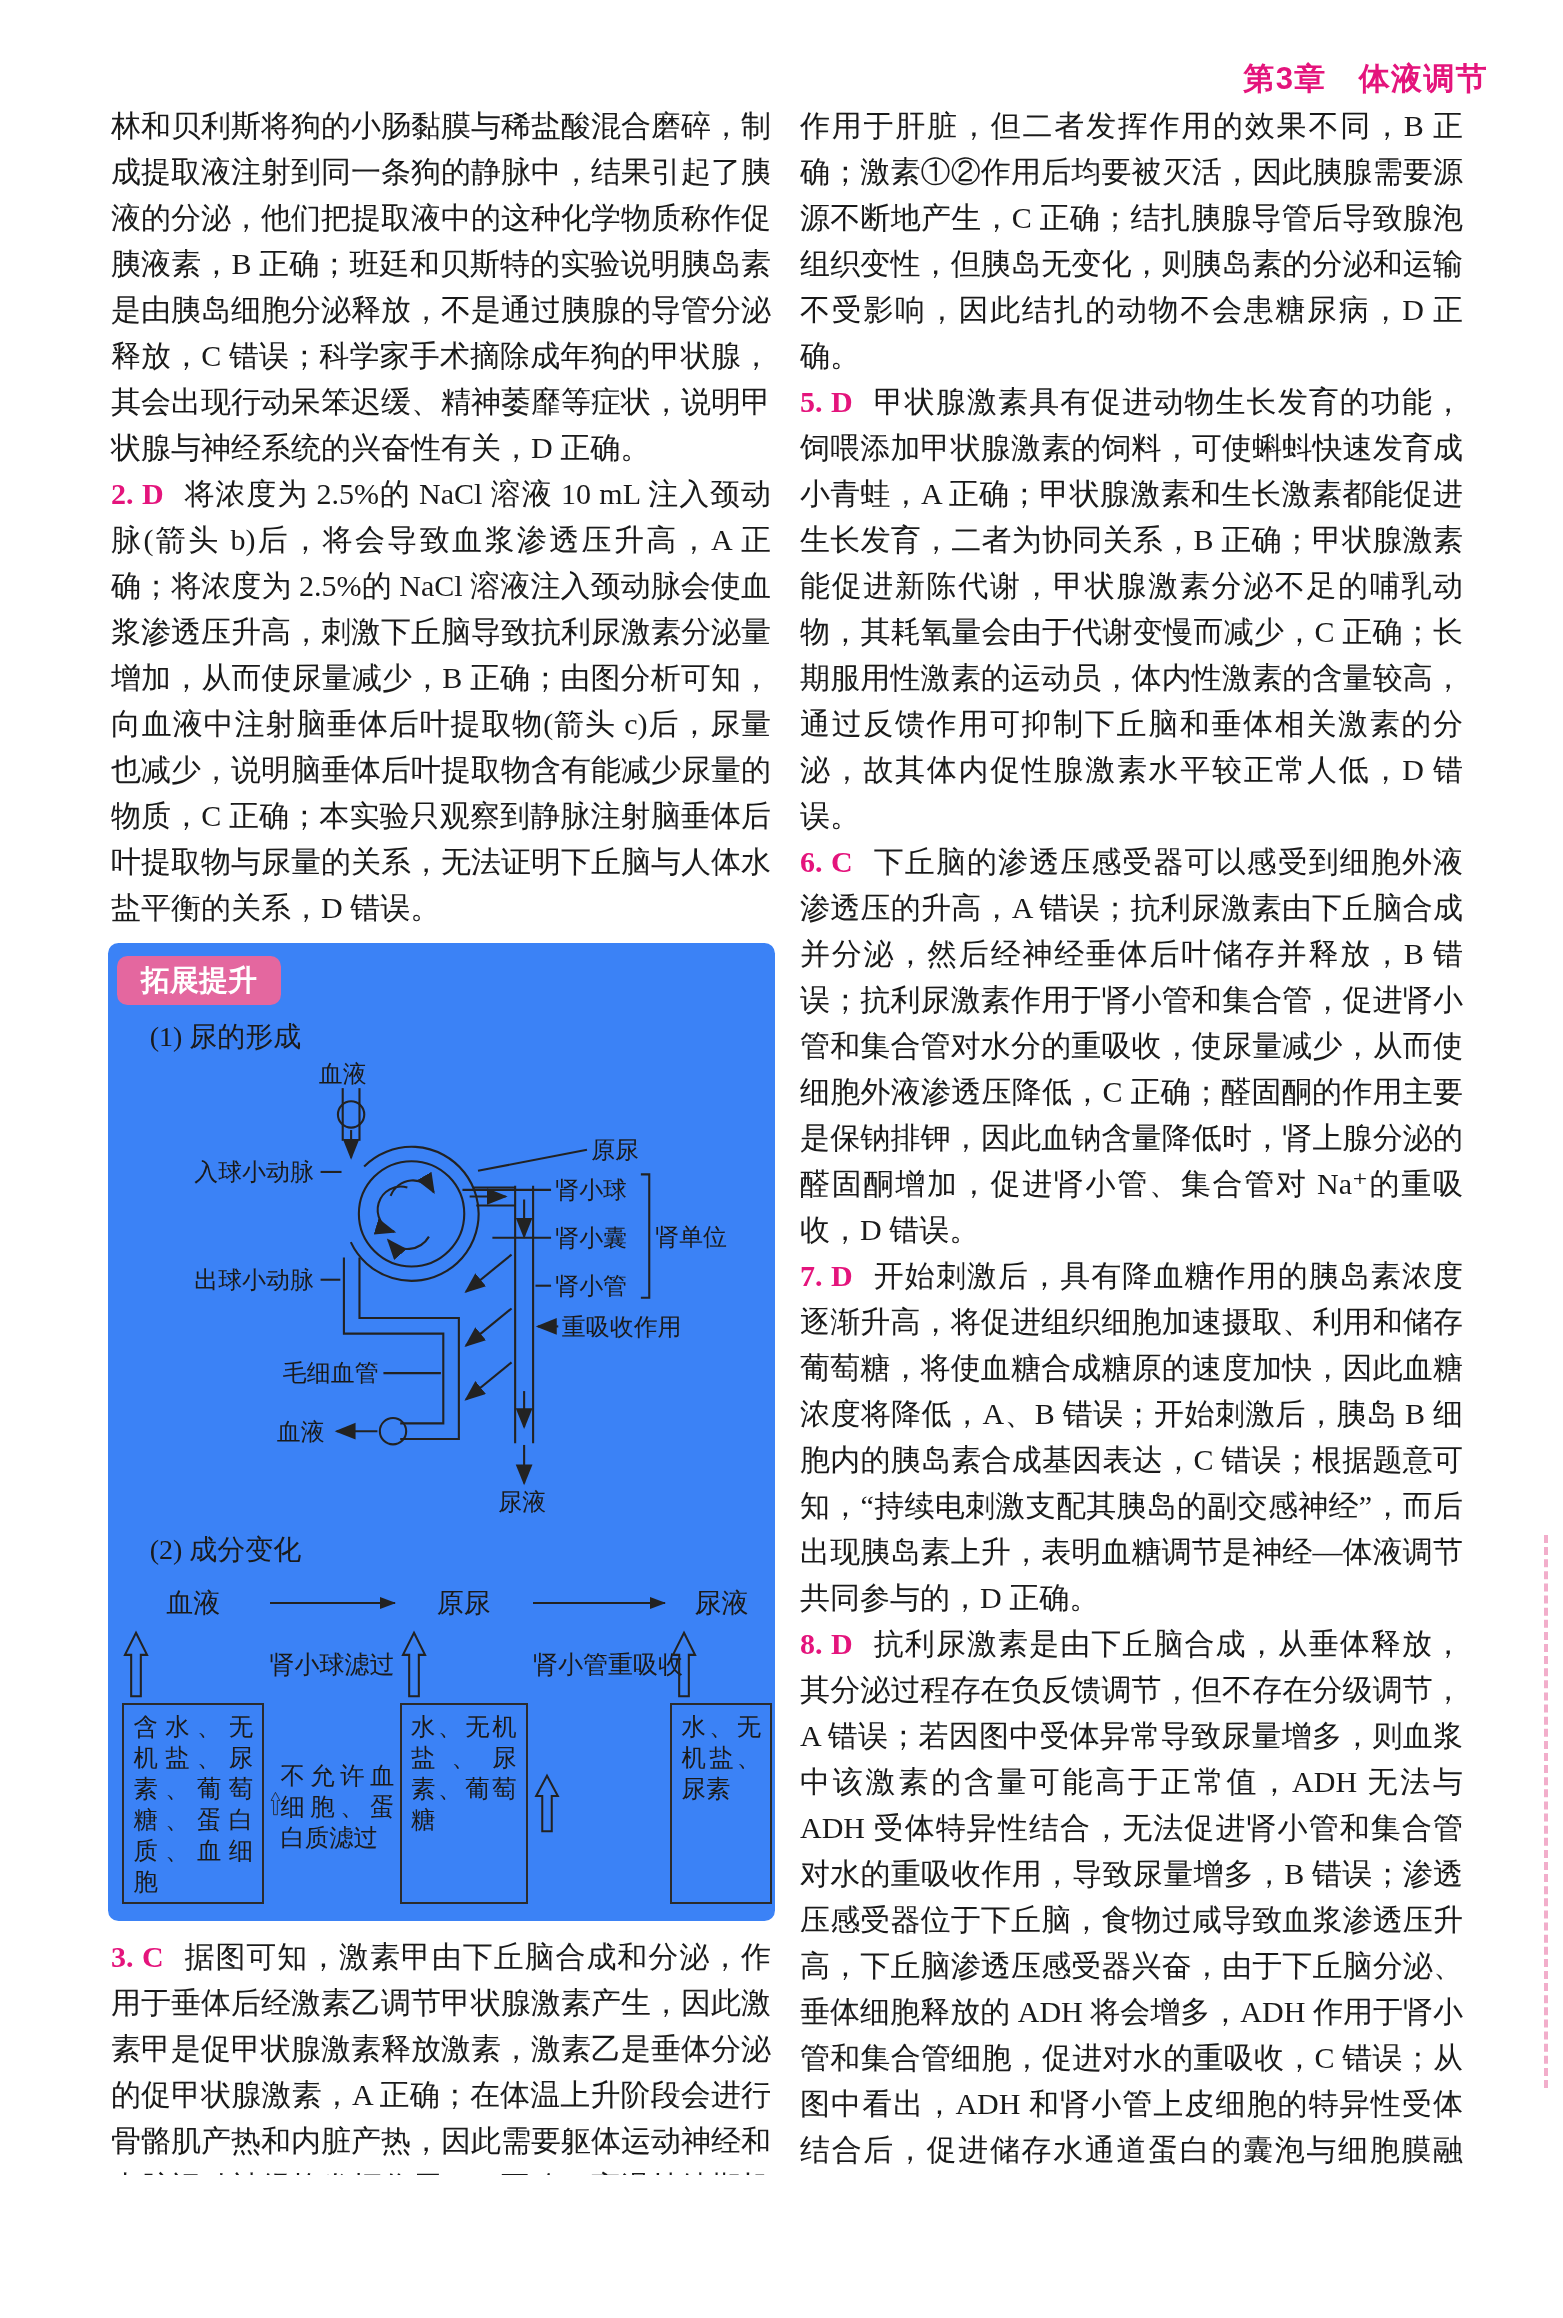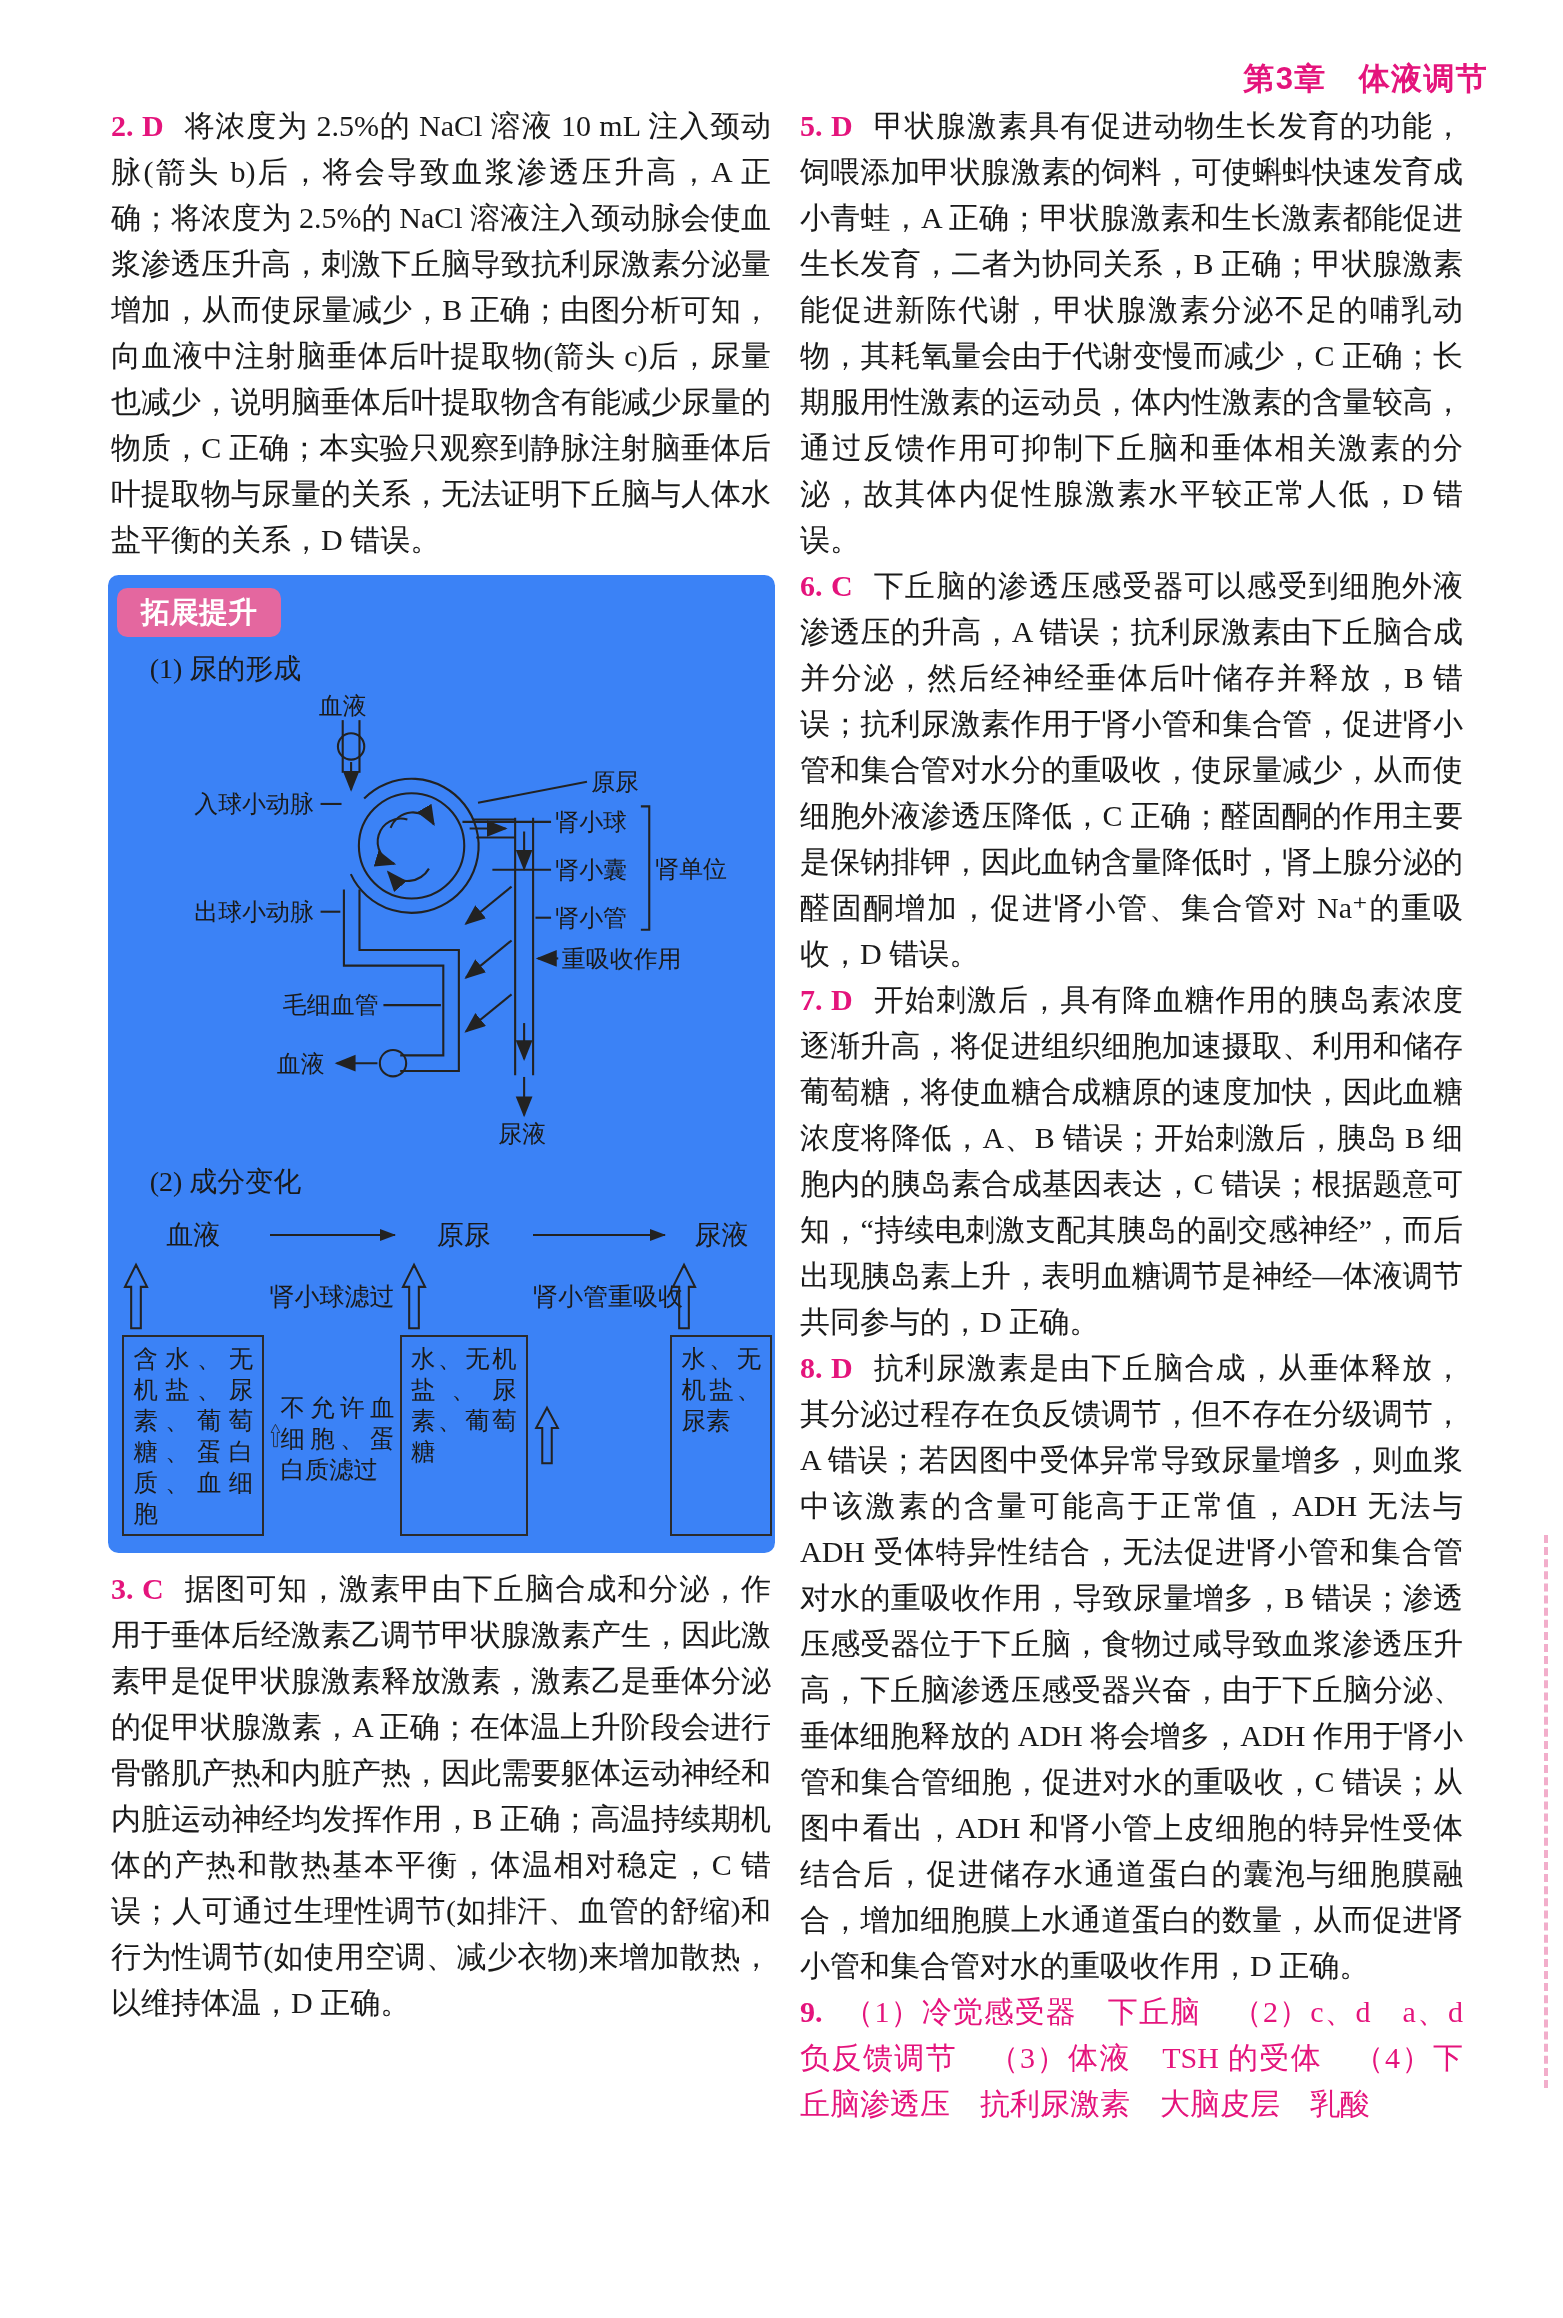--- a/index.html
+++ b/index.html
@@ -41,20 +41,21 @@
         font-weight:700;font-size:30px;border-radius:18.4px;padding:5.3px 25px;line-height:37px;}
 </style>
 </head>
 <body>
 
 <div class="page">
 
   <div class="header">第3章　体液调节</div>
 
   <div class="col col-left">
+    <p class="ans">林和贝利斯将狗的小肠黏膜与稀盐酸混合磨碎，制成提取液注射到同一条狗的静脉中，结果引起了胰液的分泌，他们把提取液中的这种化学物质称作促胰液素，B 正确；班廷和贝斯特的实验说明胰岛素是由胰岛细胞分泌释放，不是通过胰腺的导管分泌释放，C 错误；科学家手术摘除成年狗的甲状腺，其会出现行动呆笨迟缓、精神萎靡等症状，说明甲状腺与神经系统的兴奋性有关，D 正确。</p>
 
     <p class="ans"><span class="lead">2. D</span><span>将浓度为 2.5%的 NaCl 溶液 10 mL 注入颈动脉(箭头 b)后，将会导致血浆渗透压升高，A 正确；将浓度为 2.5%的 NaCl 溶液注入颈动脉会使血浆渗透压升高，刺激下丘脑导致抗利尿激素分泌量增加，从而使尿量减少，B 正确；由图分析可知，向血液中注射脑垂体后叶提取物(箭头 c)后，尿量也减少，说明脑垂体后叶提取物含有能减少尿量的物质，C 正确；本实验只观察到静脉注射脑垂体后叶提取物与尿量的关系，无法证明下丘脑与人体水盐平衡的关系，D 错误。</span></p>
 
     <div class="expbox">
       <div class="tab">拓展提升</div>
       <div class="sec-title">(1) 尿的形成</div>
 
       
       <svg class="dgram" width="659" height="461" viewBox="0 0 1010 770" preserveAspectRatio="xMidYMin meet">
         <defs>
@@ -167,20 +168,21 @@
         </div>
         <div class="fbox r3">水、无机盐、尿素</div>
       </div>
     </div>
 
     <p class="ans"><span class="lead">3. C</span><span>据图可知，激素甲由下丘脑合成和分泌，作用于垂体后经激素乙调节甲状腺激素产生，因此激素甲是促甲状腺激素释放激素，激素乙是垂体分泌的促甲状腺激素，A 正确；在体温上升阶段会进行骨骼肌产热和内脏产热，因此需要躯体运动神经和内脏运动神经均发挥作用，B 正确；高温持续期机体的产热和散热基本平衡，体温相对稳定，C 错误；人可通过生理性调节(如排汗、血管的舒缩)和行为性调节(如使用空调、减少衣物)来增加散热，以维持体温，D 正确。</span></p>
 
   </div>
 
   <div class="col col-right">
+    <p class="ans">作用于肝脏，但二者发挥作用的效果不同，B 正确；激素①②作用后均要被灭活，因此胰腺需要源源不断地产生，C 正确；结扎胰腺导管后导致腺泡组织变性，但胰岛无变化，则胰岛素的分泌和运输不受影响，因此结扎的动物不会患糖尿病，D 正确。</p>
 
     <p class="ans"><span class="lead">5. D</span><span>甲状腺激素具有促进动物生长发育的功能，饲喂添加甲状腺激素的饲料，可使蝌蚪快速发育成小青蛙，A 正确；甲状腺激素和生长激素都能促进生长发育，二者为协同关系，B 正确；甲状腺激素能促进新陈代谢，甲状腺激素分泌不足的哺乳动物，其耗氧量会由于代谢变慢而减少，C 正确；长期服用性激素的运动员，体内性激素的含量较高，通过反馈作用可抑制下丘脑和垂体相关激素的分泌，故其体内促性腺激素水平较正常人低，D 错误。</span></p>
 
     <p class="ans"><span class="lead">6. C</span><span>下丘脑的渗透压感受器可以感受到细胞外液渗透压的升高，A 错误；抗利尿激素由下丘脑合成并分泌，然后经神经垂体后叶储存并释放，B 错误；抗利尿激素作用于肾小管和集合管，促进肾小管和集合管对水分的重吸收，使尿量减少，从而使细胞外液渗透压降低，C 正确；醛固酮的作用主要是保钠排钾，因此血钠含量降低时，肾上腺分泌的醛固酮增加，促进肾小管、集合管对 Na⁺的重吸收，D 错误。</span></p>
 
     <p class="ans"><span class="lead">7. D</span><span>开始刺激后，具有降血糖作用的胰岛素浓度逐渐升高，将促进组织细胞加速摄取、利用和储存葡萄糖，将使血糖合成糖原的速度加快，因此血糖浓度将降低，A、B 错误；开始刺激后，胰岛 B 细胞内的胰岛素合成基因表达，C 错误；根据题意可知，“持续电刺激支配其胰岛的副交感神经”，而后出现胰岛素上升，表明血糖调节是神经—体液调节共同参与的，D 正确。</span></p>
 
     <p class="ans"><span class="lead">8. D</span><span>抗利尿激素是由下丘脑合成，从垂体释放，其分泌过程存在负反馈调节，但不存在分级调节，A 错误；若因图中受体异常导致尿量增多，则血浆中该激素的含量可能高于正常值，ADH 无法与 ADH 受体特异性结合，无法促进肾小管和集合管对水的重吸收作用，导致尿量增多，B 错误；渗透压感受器位于下丘脑，食物过咸导致血浆渗透压升高，下丘脑渗透压感受器兴奋，由于下丘脑分泌、垂体细胞释放的 ADH 将会增多，ADH 作用于肾小管和集合管细胞，促进对水的重吸收，C 错误；从图中看出，ADH 和肾小管上皮细胞的特异性受体结合后，促进储存水通道蛋白的囊泡与细胞膜融合，增加细胞膜上水通道蛋白的数量，从而促进肾小管和集合管对水的重吸收作用，D 正确。</span></p>
 
     <p class="ans magenta"><span class="lead">9.</span><span>（1）冷觉感受器　下丘脑　（2）c、d　a、d　负反馈调节　（3）体液　TSH 的受体　（4）下丘脑渗透压　抗利尿激素　大脑皮层　乳酸</span></p>

